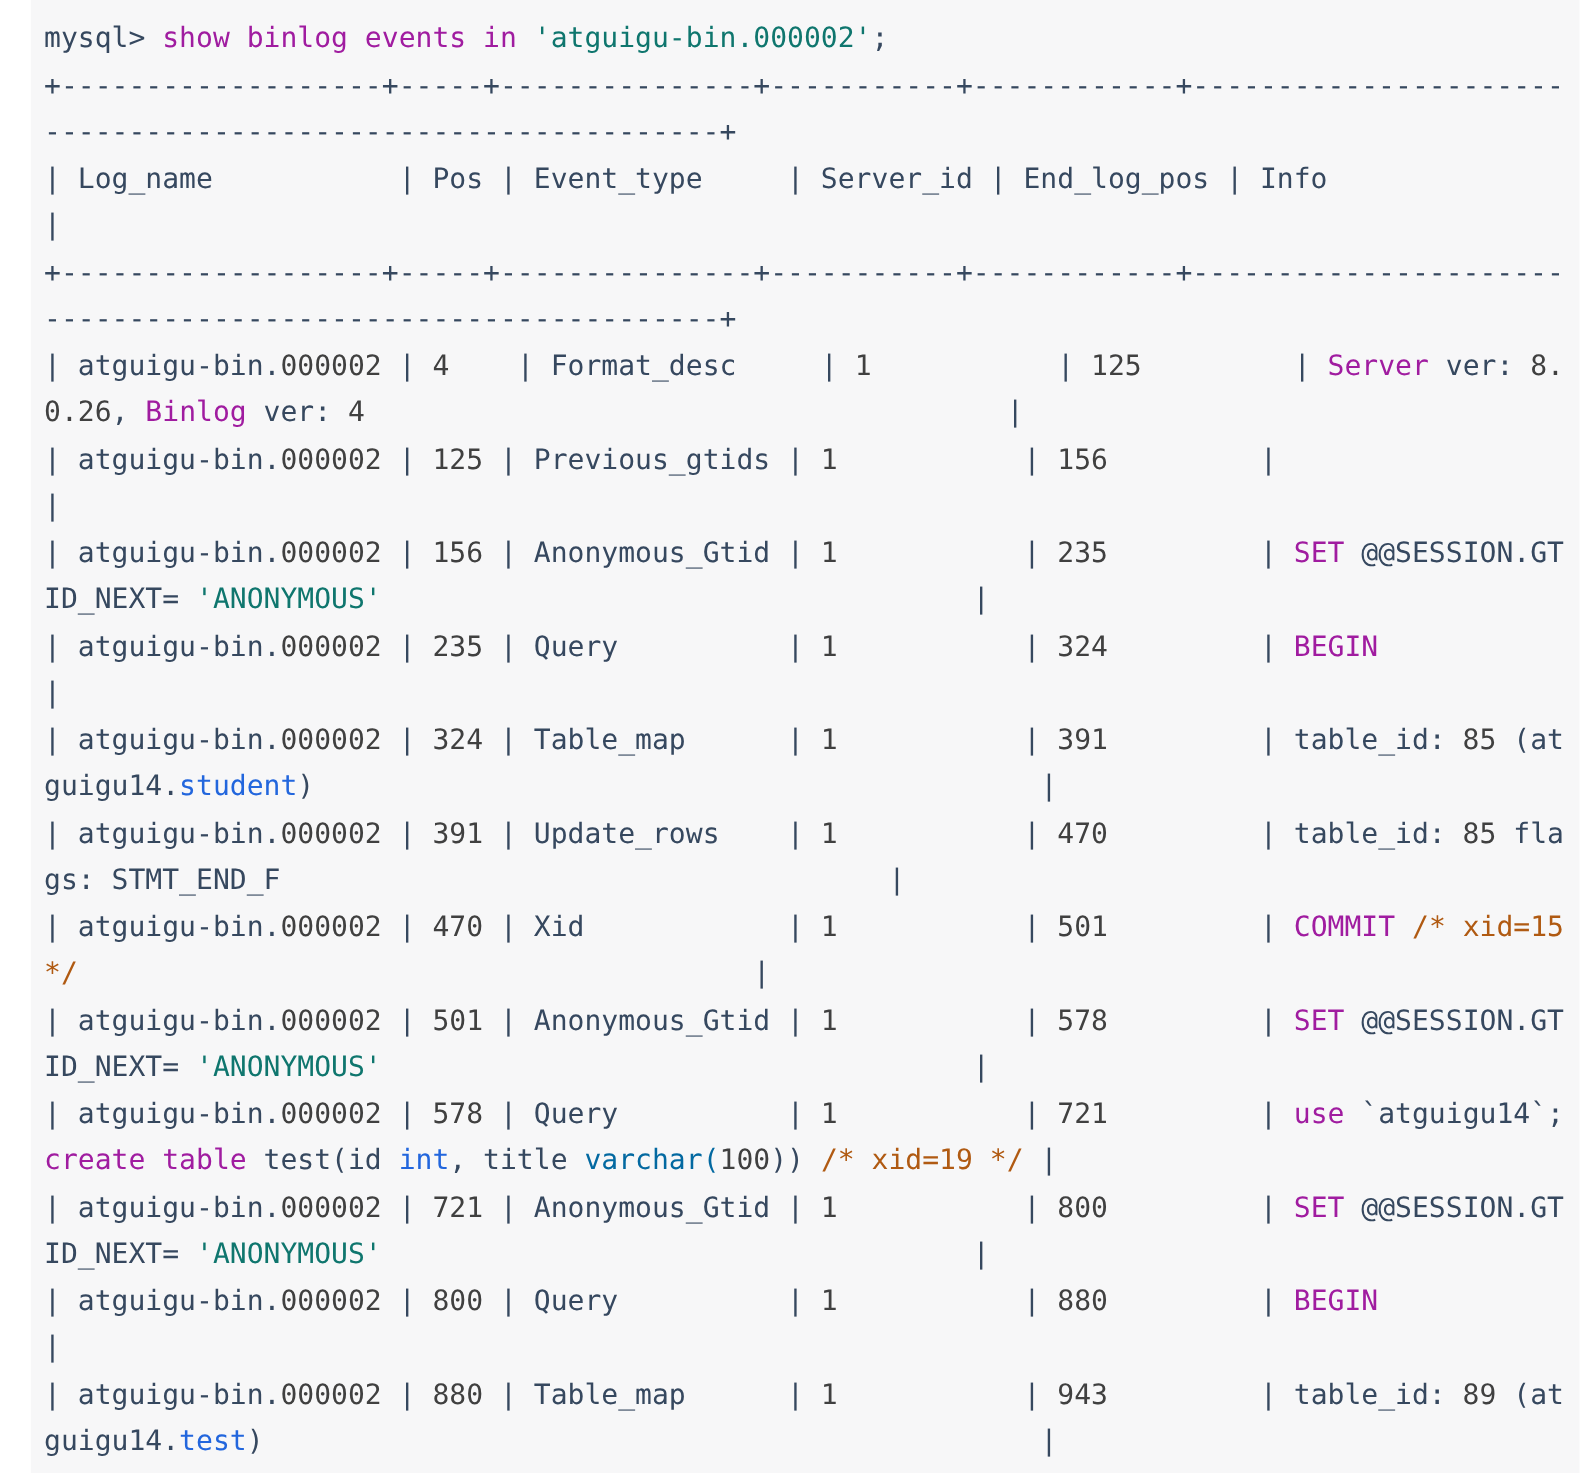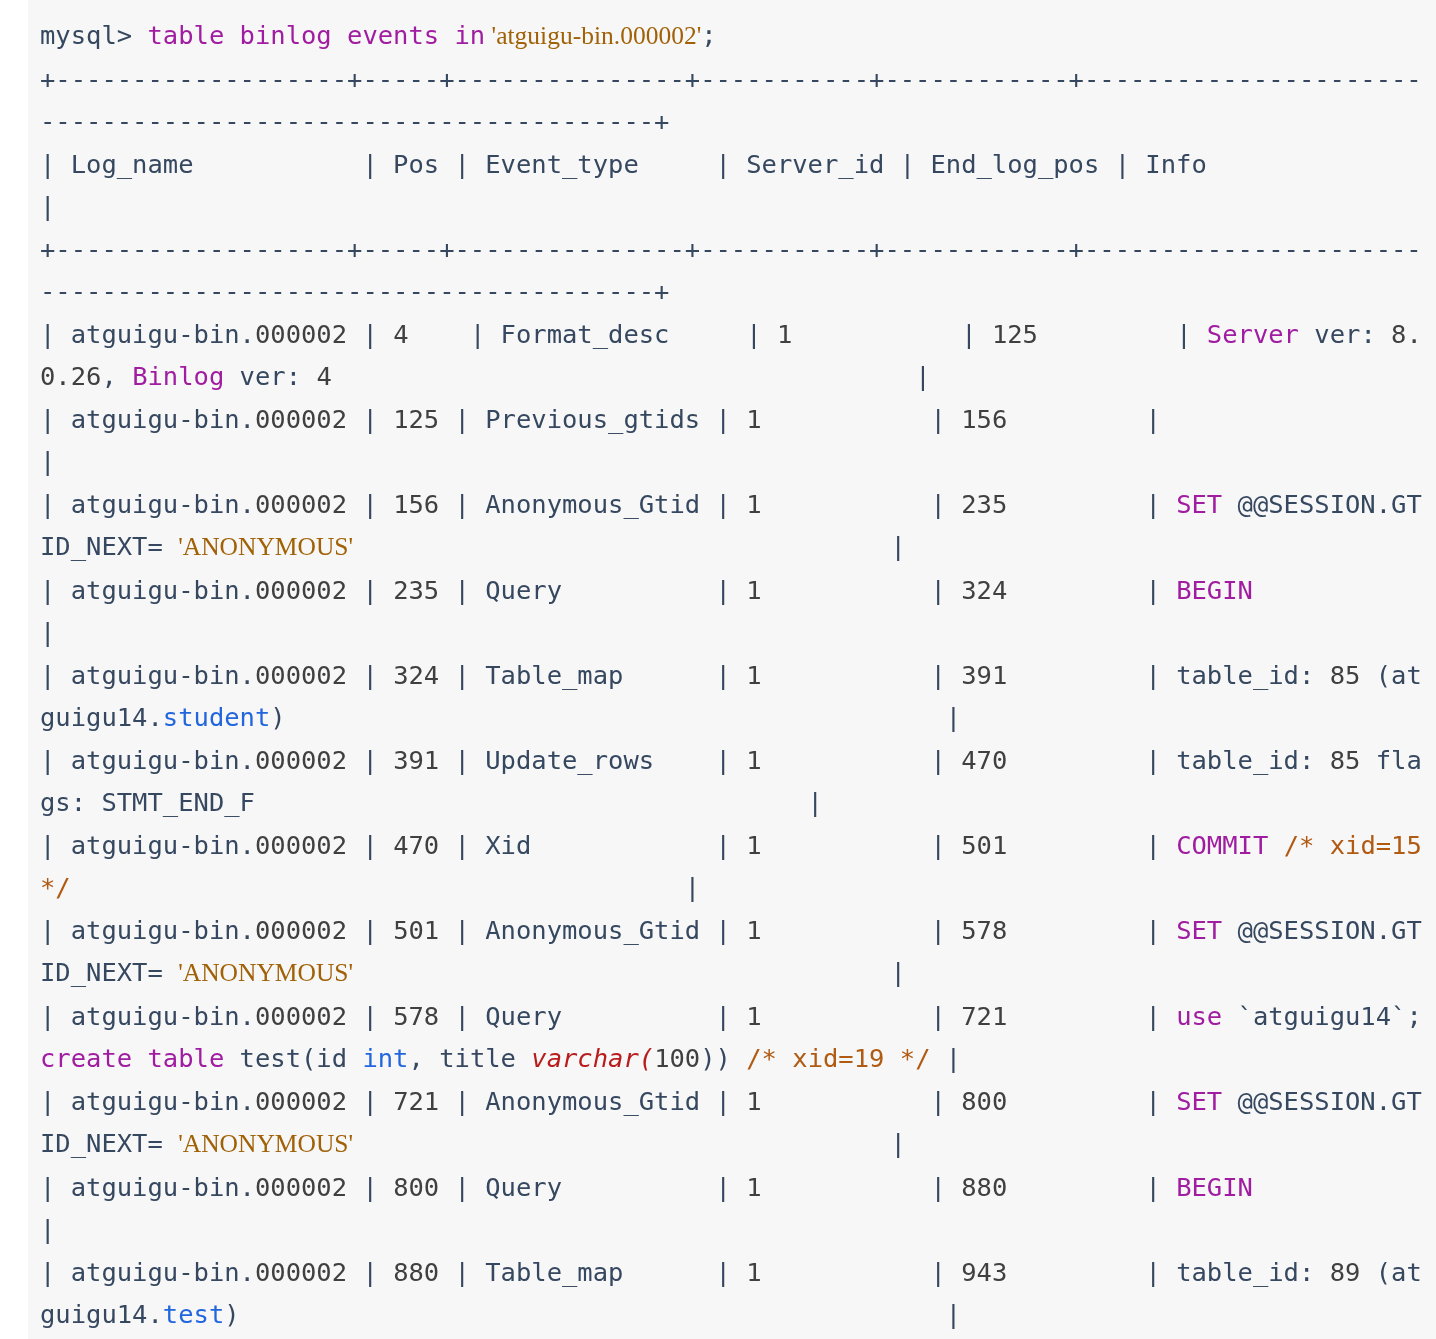--- a/index.html
+++ b/index.html
@@ -36,33 +36,33 @@
     line-height: 42.5px;
     letter-spacing: 0px;
     color: #36485f;
     white-space: pre-wrap;
     word-break: break-all;
     overflow-wrap: anywhere;
     tab-size: 4;
   }
   
   .kw   { color: #a01ca0; }   
-  .str  { color: #a16207; font-family: Liberation Serif, serif; }   
+  .str  { color: #0f766e; }   
   .num  { color: #404040; }   
   .ident{ color: #2266dd; }   
-  .typ  { color: #b91c1c; font-style: italic; }   
+  .typ  { color: #0369a1; }   
   .cmt  { color: #b05a12; }   
   .pln  { color: #36485f; }
 </style>
 </head>
 <body>
 
 <div class="page">
   <div class="codeblock">
-    <pre class="term"><span class="pln">mysql&gt; </span><span class="kw">table binlog events in</span><span class="str"> 'atguigu-bin.000002'</span><span class="pln">;</span>
+    <pre class="term"><span class="pln">mysql&gt; </span><span class="kw">show binlog events in</span><span class="str"> 'atguigu-bin.000002'</span><span class="pln">;</span>
 <span class="pln">+-------------------+-----+---------------+-----------+------------+--------------------------------------------------------------+</span>
 <span class="pln">| Log_name           | Pos | Event_type     | Server_id | End_log_pos | Info</span><span class="pln">                                                                        |</span>
 <span class="pln">+-------------------+-----+---------------+-----------+------------+--------------------------------------------------------------+</span>
 <span class="pln">| atguigu-bin.</span><span class="num">000002</span><span class="pln"> | </span><span class="num">4</span><span class="pln">    | Format_desc     | </span><span class="num">1</span><span class="pln">           | </span><span class="num">125</span><span class="pln">         | </span><span class="kw">Server</span><span class="pln"> ver: </span><span class="num">8.0.26</span><span class="pln">, </span><span class="kw">Binlog</span><span class="pln"> ver: </span><span class="num">4</span><span class="pln">                                      |</span>
 <span class="pln">| atguigu-bin.</span><span class="num">000002</span><span class="pln"> | </span><span class="num">125</span><span class="pln"> | Previous_gtids | </span><span class="num">1</span><span class="pln">           | </span><span class="num">156</span><span class="pln">         |</span><span class="pln">                                                      |</span>
 <span class="pln">| atguigu-bin.</span><span class="num">000002</span><span class="pln"> | </span><span class="num">156</span><span class="pln"> | Anonymous_Gtid | </span><span class="num">1</span><span class="pln">           | </span><span class="num">235</span><span class="pln">         | </span><span class="kw">SET</span><span class="pln"> @@SESSION.GTID_NEXT= </span><span class="str">'ANONYMOUS'</span><span class="pln">                                   |</span>
 <span class="pln">| atguigu-bin.</span><span class="num">000002</span><span class="pln"> | </span><span class="num">235</span><span class="pln"> | Query          | </span><span class="num">1</span><span class="pln">           | </span><span class="num">324</span><span class="pln">         | </span><span class="kw">BEGIN</span><span class="pln">                                                        |</span>
 <span class="pln">| atguigu-bin.</span><span class="num">000002</span><span class="pln"> | </span><span class="num">324</span><span class="pln"> | Table_map      | </span><span class="num">1</span><span class="pln">           | </span><span class="num">391</span><span class="pln">         | table_id: </span><span class="num">85</span><span class="pln"> (atguigu14.</span><span class="ident">student</span><span class="pln">)</span><span class="pln">                                           |</span>
 <span class="pln">| atguigu-bin.</span><span class="num">000002</span><span class="pln"> | </span><span class="num">391</span><span class="pln"> | Update_rows    | </span><span class="num">1</span><span class="pln">           | </span><span class="num">470</span><span class="pln">         | table_id: </span><span class="num">85</span><span class="pln"> flags: STMT_END_F</span><span class="pln">                                    |</span>
 <span class="pln">| atguigu-bin.</span><span class="num">000002</span><span class="pln"> | </span><span class="num">470</span><span class="pln"> | Xid            | </span><span class="num">1</span><span class="pln">           | </span><span class="num">501</span><span class="pln">         | </span><span class="kw">COMMIT</span><span class="pln"> </span><span class="cmt">/* xid=15 */</span><span class="pln">                                        |</span>

